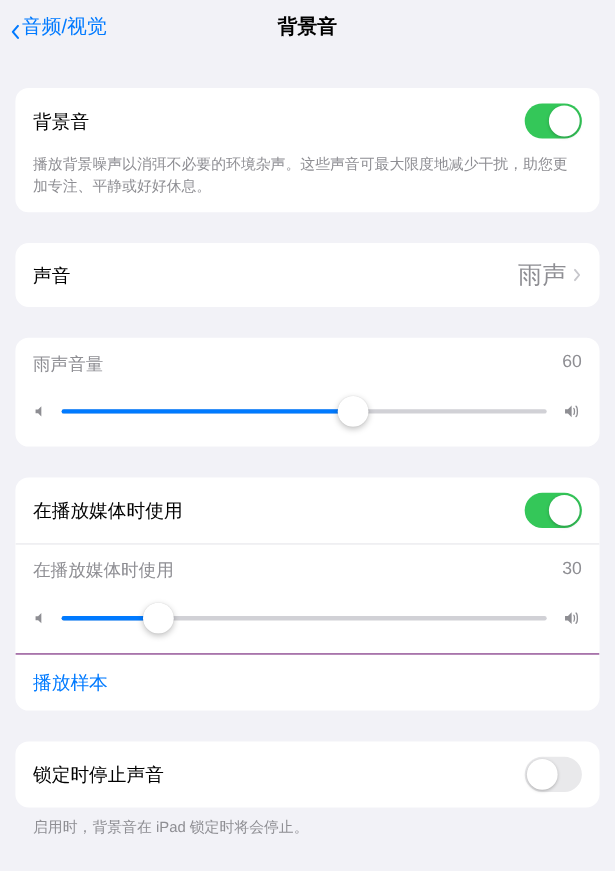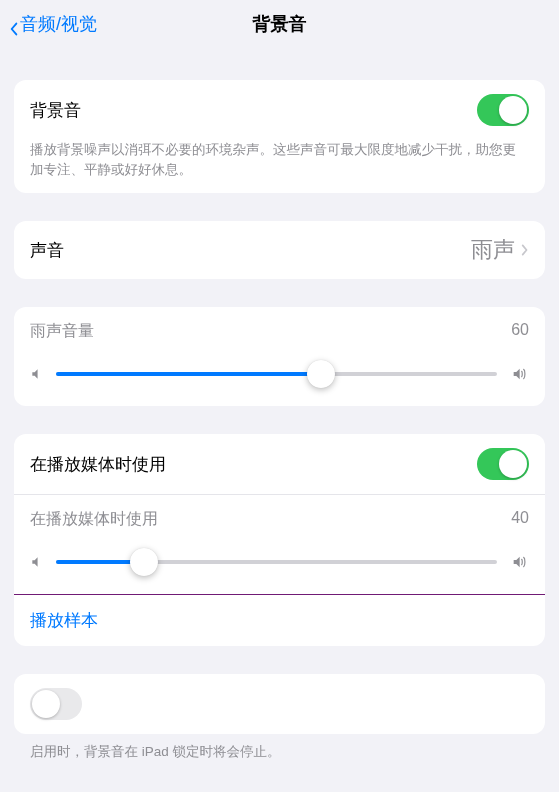--- a/index.html
+++ b/index.html
@@ -204,21 +204,21 @@
 <div class="group">
   <div class="row">
     <div class="row-label">在播放媒体时使用</div>
     <div class="toggle on">
         <div class="knob"></div>
       </div>
   </div>
   <div class="slider-block sep">
     <div class="slider-head">
       <span>在播放媒体时使用</span>
-      <span>40</span>
+      <span>30</span>
     </div>
     <div class="slider-row">
       <svg width="14" height="14" viewBox="0 0 24 24" class="vol-icon">
         <path fill="#8e8e93" d="M4 9v6h4l5 5V4L8 9H4z"></path>
       </svg>
       <div class="slider">
         <div class="track"></div>
         <div class="fill" id="fill-media" style="width: 20%;"></div>
         <div class="thumb" id="thumb-media" style="left: 20%;"></div>
       </div>
@@ -226,18 +226,19 @@
         <path fill="#8e8e93" d="M4 9v6h4l5 5V4L8 9H4z"></path>
         <path fill="none" stroke="#8e8e93" stroke-width="1.8" stroke-linecap="round" d="M16 8c1.2 1 1.2 7 0 8 M19 5c2.5 2 2.5 12 0 14"></path>
       </svg>
     </div>
   </div>
   <div class="link-row">播放样本</div>
 </div>
 
 <div class="group">
   <div class="row">
+    <div class="row-label">锁定时停止声音</div>
     <div class="toggle">
         <div class="knob"></div>
       </div>
   </div>
 </div>
 <div class="footer-text">启用时，背景音在 iPad 锁定时将会停止。</div>
 
 </body></html>

